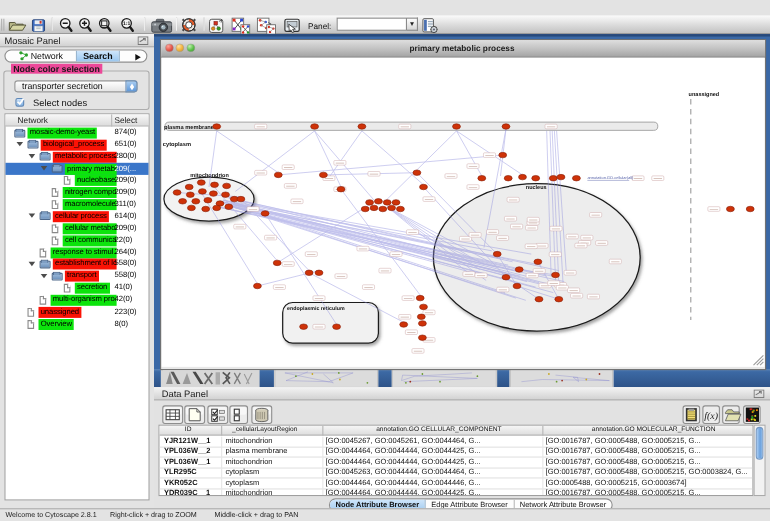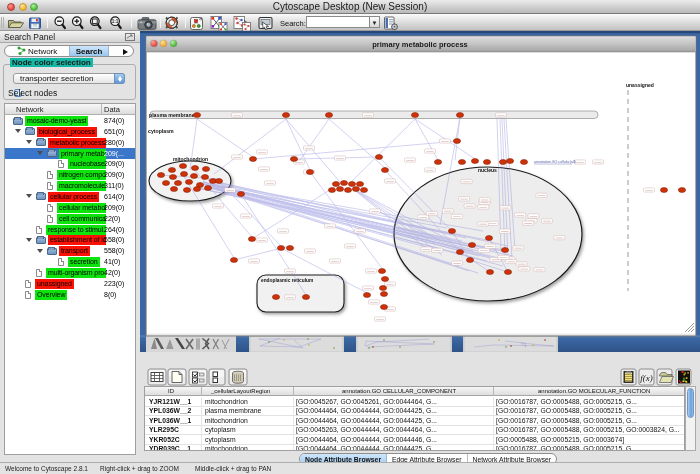--- a/index.html
+++ b/index.html
@@ -18,28 +18,28 @@
 #searcharw{position:absolute;left:370px;top:2px;width:10px;height:12px;background:linear-gradient(#fdfdfd,#d6d6d6);border:1px solid #8a8a8a;border-left:none;font-size:6px;line-height:12px;text-align:center;color:#222;}
 
 #cp{left:0;top:31px;width:140px;height:431px;background:#e3e3e3;}
 #cphead{position:absolute;left:0;top:0;width:140px;height:12px;background:linear-gradient(#f4f4f4,#d2d2d2);border-bottom:1px solid #a8a8a8;}
 #cphead .t{position:absolute;left:4px;top:1px;font-size:8.5px;color:#1a1a1a;}
 #cptabs{position:absolute;left:4px;top:14px;width:130px;height:12px;background:#fdfdfd;border:1px solid #8f8f8f;border-radius:7px;overflow:hidden;}
 #tabnet{position:absolute;left:0;top:0;width:64px;height:12px;font-size:8px;color:#111;text-align:center;line-height:12px;}
 #tabmos{position:absolute;left:64px;top:0;width:40px;height:12px;background:linear-gradient(#cfe6fb,#8fc0ec);border-left:1px solid #9ab6cf;border-right:1px solid #9ab6cf;font-size:8px;font-weight:bold;color:#0a0a0a;text-align:center;line-height:12px;}
 #tabarw{position:absolute;right:5px;top:3px;width:0;height:0;border-left:5px solid #111;border-top:3.5px solid transparent;border-bottom:3.5px solid transparent;}
 #grpbox{position:absolute;left:3px;top:33px;width:133px;height:36px;border:1px solid #adadad;border-radius:3px;}
-#grplbl{position:absolute;left:10px;top:27px;background:#14b8a6;padding:0 2px;font-size:8px;font-weight:bold;color:#1a1a1a;}
+#grplbl{position:absolute;left:10px;top:27px;background:#ec4899;padding:0 2px;font-size:8px;font-weight:bold;color:#1a1a1a;}
 #combo{position:absolute;left:13px;top:42px;width:112px;height:11px;background:linear-gradient(#ffffff,#e4e4e4);border:1px solid #9a9a9a;border-radius:3px;font-size:8px;color:#111;line-height:10px;padding-left:6px;}
 #combocap{position:absolute;left:114px;top:42px;width:11px;height:11px;background:linear-gradient(#a8cdf2,#5f97d8);border:1px solid #6e91b8;border-radius:0 3px 3px 0;}
 #combocap:before{content:"";position:absolute;left:2.5px;top:1.5px;border-left:2.5px solid transparent;border-right:2.5px solid transparent;border-bottom:3px solid #fff;}
 #combocap:after{content:"";position:absolute;left:2.5px;bottom:1.5px;border-left:2.5px solid transparent;border-right:2.5px solid transparent;border-top:3px solid #fff;}
 #cbx{position:absolute;left:14px;top:58px;width:8px;height:8px;background:linear-gradient(#cde2f7,#7fb0e4);border:1px solid #5d87b8;border-radius:2px;}
 
-#cbxlbl{position:absolute;left:8px;top:57px;font-size:8.5px;color:#111;}
+#cbxlbl{position:absolute;left:30px;top:57px;font-size:8.5px;color:#111;}
 
 #tree{position:absolute;left:4px;top:72px;width:132px;height:352px;background:#fff;border:1px solid #9f9f9f;}
 #treehead{position:absolute;left:0;top:0;width:130px;height:11px;background:linear-gradient(#f8f8f8,#dcdcdc);border-bottom:1px solid #b0b0b0;font-size:7.5px;color:#222;}
 #treehead .c1{position:absolute;left:11px;top:1px;}
 #treehead .c2{position:absolute;left:99px;top:1px;}
 #treehead .dv{position:absolute;left:96px;top:0;width:1px;height:11px;background:#b9b9b9;}
 .trow{position:absolute;left:0;width:130px;height:11px;font-size:7px;color:#000;}
 .trow .lbl{position:absolute;top:0.5px;height:10px;line-height:10px;padding:0 2px;white-space:nowrap;overflow:hidden;letter-spacing:-0.1px;}
 .trow .cnt{position:absolute;left:99px;top:0.5px;line-height:10px;}
 .lbl.g{background:#0ce40c;}
@@ -70,26 +70,20 @@
 #dtabs .sel{background:linear-gradient(#cfe6fb,#9cc7ee);border-right:1px solid #9ab6cf;font-weight:bold;}
 #dtabs .mid{border-right:1px solid #bbb;}
 
 #status{left:0;top:462px;width:700px;height:12px;background:#e3e3e3;border-top:1px solid #adadad;font-size:6.5px;color:#222;}
 #status span{position:absolute;top:2px;}
 </style>
 </head>
 <body>
 <div id="app">
 
-  <div id="titlebar" class="abs">
-    <div class="light" style="left:7px;background:radial-gradient(circle at 35% 30%,#ff9a8f,#ec5448 60%,#c63a2f);border:0.5px solid #b03b31;"></div>
-    <div class="light" style="left:18.5px;background:radial-gradient(circle at 35% 30%,#ffe9a8,#f6b73c 60%,#d99b27);border:0.5px solid #c69a35;"></div>
-    <div class="light" style="left:30px;background:radial-gradient(circle at 35% 30%,#b7f0a9,#52c43f 60%,#3da32c);border:0.5px solid #53a444;"></div>
-    <div class="t">Cytoscape Desktop (New Session)</div>
-  </div>
 
   <div id="toolbar" class="abs">
     <svg width="700" height="17" style="position:absolute;left:0;top:0">
 <g stroke="#b0b0b0">
           <line x1="1.5" y1="3" x2="1.5" y2="14"></line>
           <line x1="3.5" y1="3" x2="3.5" y2="14"></line>
         </g>
 <g stroke-width="0.9">
 <path d="M8.5 13.5 V6.5 h5 l1.5 1.5 H21 v2" fill="#b9b98a" stroke="#55553a"></path>
 <path d="M8.5 13.5 L11.5 8.8 H23.5 L20.5 13.5 z" fill="#d6d6a4" stroke="#55553a"></path>
@@ -190,28 +184,28 @@
           <rect x="389" y="9.4" width="3.5" height="1.2" fill="#9ab"></rect>
 <circle cx="394.5" cy="12.8" r="2.9" fill="#cfd6db" stroke="#444" stroke-width="0.8"></circle>
           <circle cx="394.5" cy="12.8" r="1" fill="#667"></circle>
 <path d="M394.5 9.6 v1 M394.5 15 v1 M391.3 12.8 h1 M396.7 12.8 h1 M392.2 10.5 l0.7 0.7 M396 14.3 l0.7 0.7 M396.7 10.5 l-0.7 0.7 M392.9 14.3 l-0.7 0.7" stroke="#444" stroke-width="0.7"></path>
         </g>
     </svg>
     <div class="sep" style="left:47px"></div>
     <div class="sep" style="left:131px"></div>
     <div class="sep" style="left:160px"></div>
     <div class="sep" style="left:185px"></div>
-    <div id="searchlbl">Search:</div>
+    <div id="searchlbl">Panel:</div>
     <div id="searchbox"></div>
     <div id="searcharw">▼</div>
   </div>
 
   <div id="cp" class="abs">
     <div id="cphead">
-        <div class="t">Search Panel</div>
+        <div class="t">Mosaic Panel</div>
       <svg width="10" height="8" style="position:absolute;right:5px;top:2px">
           <rect x="0.5" y="0.5" width="9" height="7" fill="none" stroke="#777"></rect>
           <path d="M2 5 L7 2 M5 2 h2 v2" stroke="#777" fill="none"></path>
         </svg>
     </div>
     <div id="cptabs">
       <div id="tabnet"><svg width="9" height="9" style="vertical-align:-1px">
             <circle cx="2" cy="2" r="1.5" fill="#2ca02c"></circle>
             <circle cx="7" cy="4" r="1.5" fill="#2ca02c"></circle>
             <circle cx="3" cy="7.5" r="1.5" fill="#2ca02c"></circle>
@@ -226,21 +220,21 @@
     <div id="combocap"></div>
     <div id="cbx">
         <svg width="9" height="9" style="position:absolute;left:-1px;top:-2px">
           <path d="M2 4.5 L4 6.5 L7.5 1.5" stroke="#fff" stroke-width="1.6" fill="none"></path>
         </svg>
       </div>
     <div id="cbxlbl">Select nodes</div>
     <div id="tree">
       <div id="treehead">
           <span class="c1">Network</span>
-          <span class="c2">Data</span>
+          <span class="c2">Select</span>
           <div class="dv"></div>
         </div>
       <div class="trow" style="top:11.50px">
           <div class="fold" style="left:8px"></div>
           <div class="lbl g" style="left:20px;max-width:81px">mosaic-demo-yeast</div>
           <div class="cnt" style="">874(0)</div>
         </div>
       <div class="trow" style="top:22.35px">
           <div class="arr" style="left:10px"></div>
           <div class="fold" style="left:20px"></div>
@@ -719,20 +713,27 @@
 <line x1="394" y1="133" x2="432" y2="133" stroke="#5560a8" stroke-width="0.4"></line>
 <g stroke="#9a9a9a" stroke-width="1">
           <line x1="545" y1="301" x2="554" y2="292"></line>
           <line x1="548" y1="301" x2="554" y2="295"></line>
           <line x1="551" y1="301" x2="554" y2="298"></line>
         </g>
 </g>
   </svg>
 
   <div id="dp" class="abs">
+    <div id="dphead">
+        <div class="t">Data Panel</div>
+      <svg width="10" height="8" style="position:absolute;right:5px;top:2px">
+          <rect x="0.5" y="0.5" width="9" height="7" fill="none" stroke="#777"></rect>
+          <path d="M2 5 L7 2 M5 2 h2 v2" stroke="#777" fill="none"></path>
+        </svg>
+    </div>
     <svg width="560" height="22" style="position:absolute;left:0;top:14px">
 <rect x="8" y="3" width="18" height="16" rx="2" fill="#ececec" stroke="#8e8e8e"></rect>
 <rect x="9" y="4" width="16" height="7" rx="2" fill="#fafafa" opacity="0.8"></rect>
 <rect x="11" y="6.5" width="12" height="9" fill="#fff" stroke="#444" stroke-width="1"></rect>
 <line x1="11" y1="9.5" x2="23" y2="9.5" stroke="#444" stroke-width="0.8"></line>
 <line x1="11" y1="12.5" x2="23" y2="12.5" stroke="#444" stroke-width="0.8"></line>
 <line x1="14.5" y1="6.5" x2="14.5" y2="15.5" stroke="#444" stroke-width="0.8"></line>
 <line x1="19.5" y1="6.5" x2="19.5" y2="15.5" stroke="#444" stroke-width="0.8"></line>
 <rect x="28" y="3" width="18" height="16" rx="2" fill="#ececec" stroke="#8e8e8e"></rect>
 <rect x="29" y="4" width="16" height="7" rx="2" fill="#fafafa" opacity="0.8"></rect>

